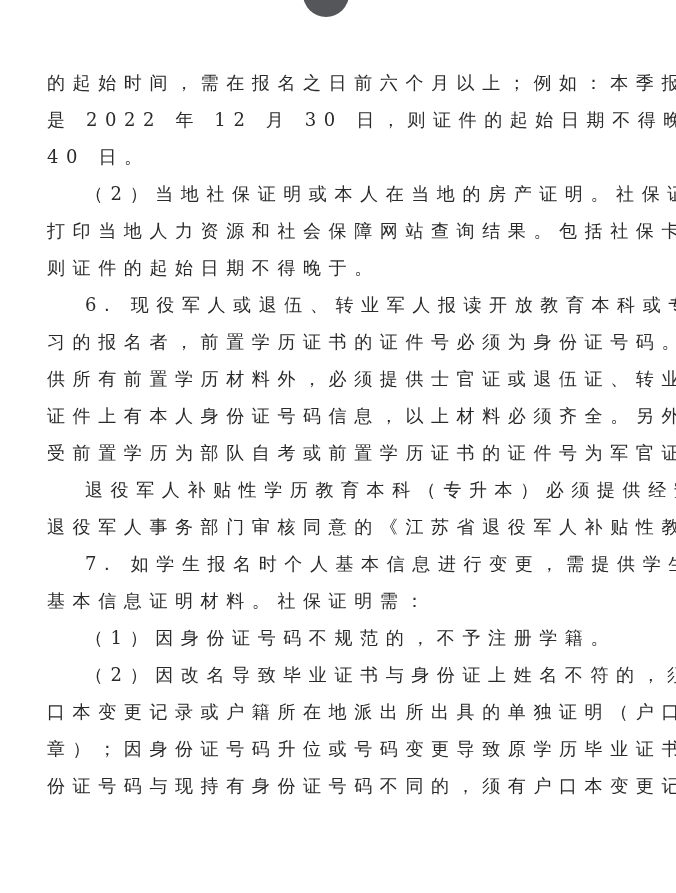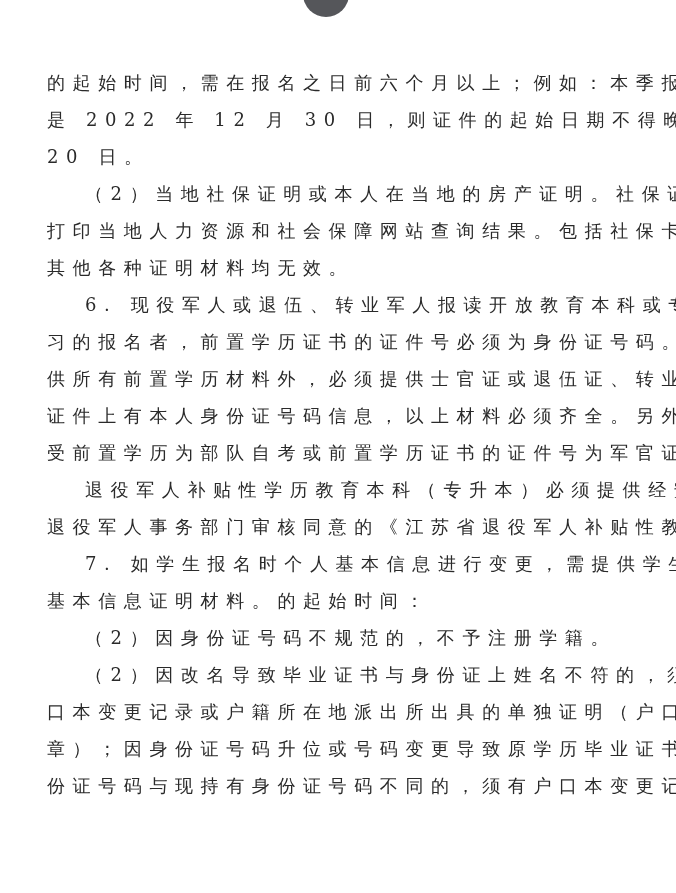--- a/index.html
+++ b/index.html
@@ -13,31 +13,31 @@
   .indent { padding-left:38px; }
 </style>
 </head>
 <body>
 
 <div class="top-dot"></div>
 
 <div class="page">
   <div class="line">的起始时间，需在报名之日前六个月以上；例如：本季报名日期</div>
   <div class="line">是 2022 年 12 月 30 日，则证件的起始日期不得晚于 2022 年 6 月</div>
-  <div class="line">20 日。</div>
+  <div class="line">40 日。</div>
   <div class="line indent">（2）当地社保证明或本人在当地的房产证明。社保证明需</div>
   <div class="line">打印当地人力资源和社会保障网站查询结果。包括社保卡在内的</div>
-  <div class="line">其他各种证明材料均无效。</div>
+  <div class="line">则证件的起始日期不得晚于。</div>
   <div class="line indent">6. 现役军人或退伍、转业军人报读开放教育本科或专科学</div>
   <div class="line">习的报名者，前置学历证书的证件号必须为身份证号码。除须提</div>
   <div class="line">供所有前置学历材料外，必须提供士官证或退伍证、转业证，且</div>
   <div class="line">证件上有本人身份证号码信息，以上材料必须齐全。另外，不接</div>
   <div class="line">受前置学历为部队自考或前置学历证书的证件号为军官证号报</div>
   <div class="line indent">退役军人补贴性学历教育本科（专升本）必须提供经安置地</div>
   <div class="line">退役军人事务部门审核同意的《江苏省退役军人补贴性教育培训</div>
   <div class="line indent">7. 如学生报名时个人基本信息进行变更，需提供学生个人</div>
-  <div class="line">基本信息证明材料。的起始时间：</div>
-  <div class="line indent">（2）因身份证号码不规范的，不予注册学籍。</div>
+  <div class="line">基本信息证明材料。社保证明需：</div>
+  <div class="line indent">（1）因身份证号码不规范的，不予注册学籍。</div>
   <div class="line indent">（2）因改名导致毕业证书与身份证上姓名不符的，须有户</div>
   <div class="line">口本变更记录或户籍所在地派出所出具的单独证明（户口专用</div>
   <div class="line">章）；因身份证号码升位或号码变更导致原学历毕业证书所用身</div>
   <div class="line">份证号码与现持有身份证号码不同的，须有户口本变更记录或户</div>
 </div>
 
 </body></html>

